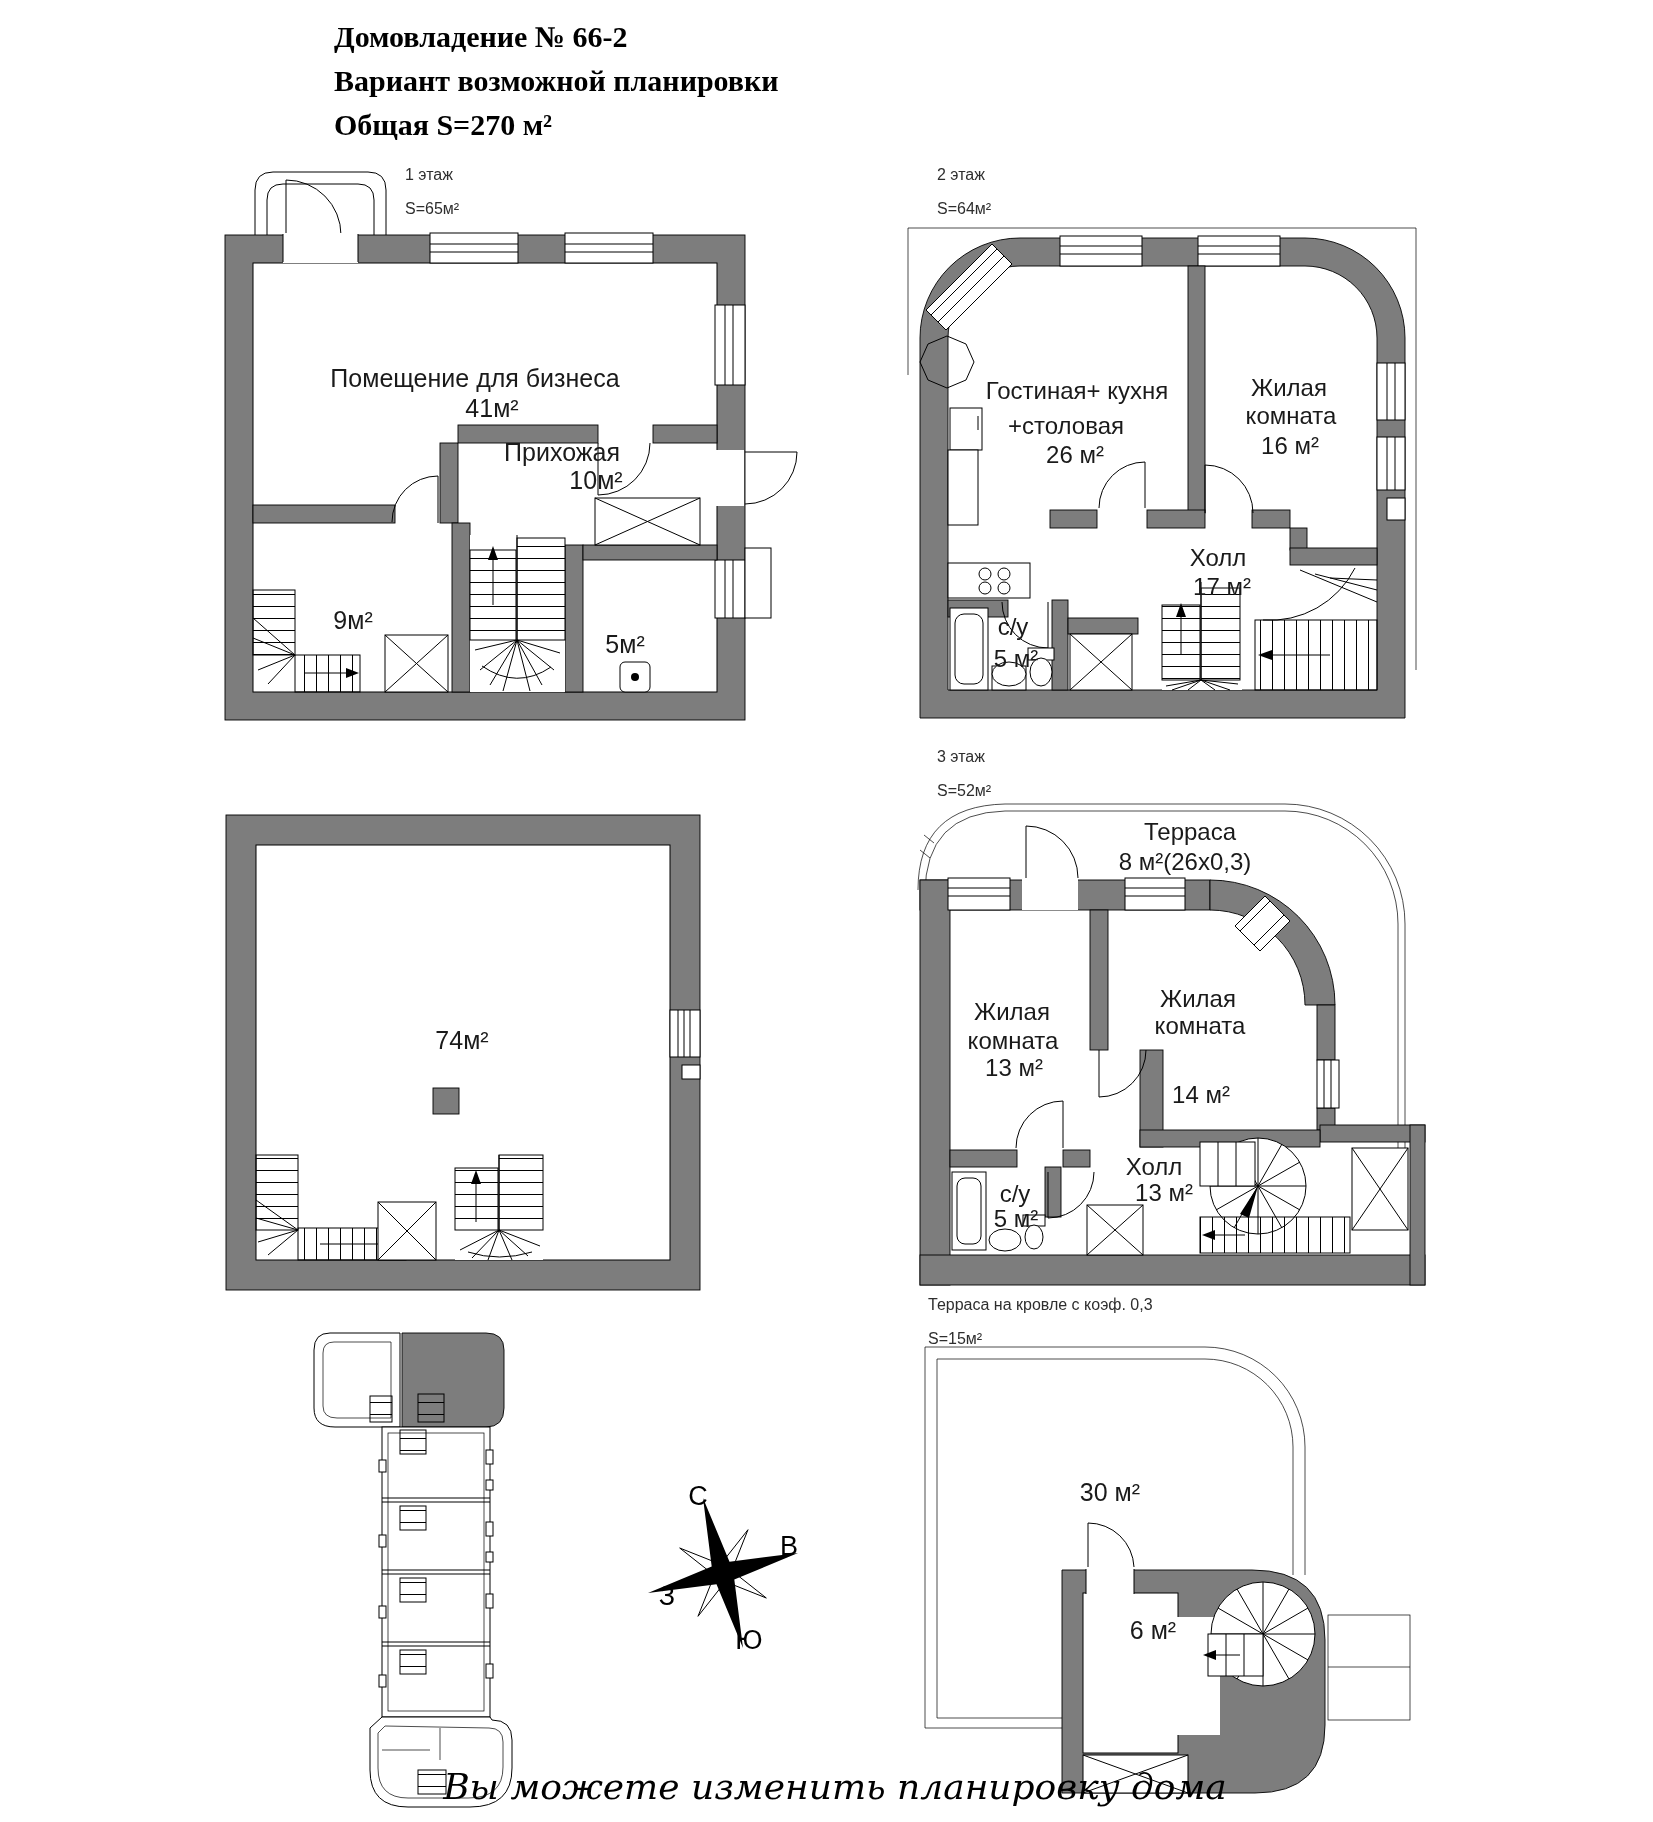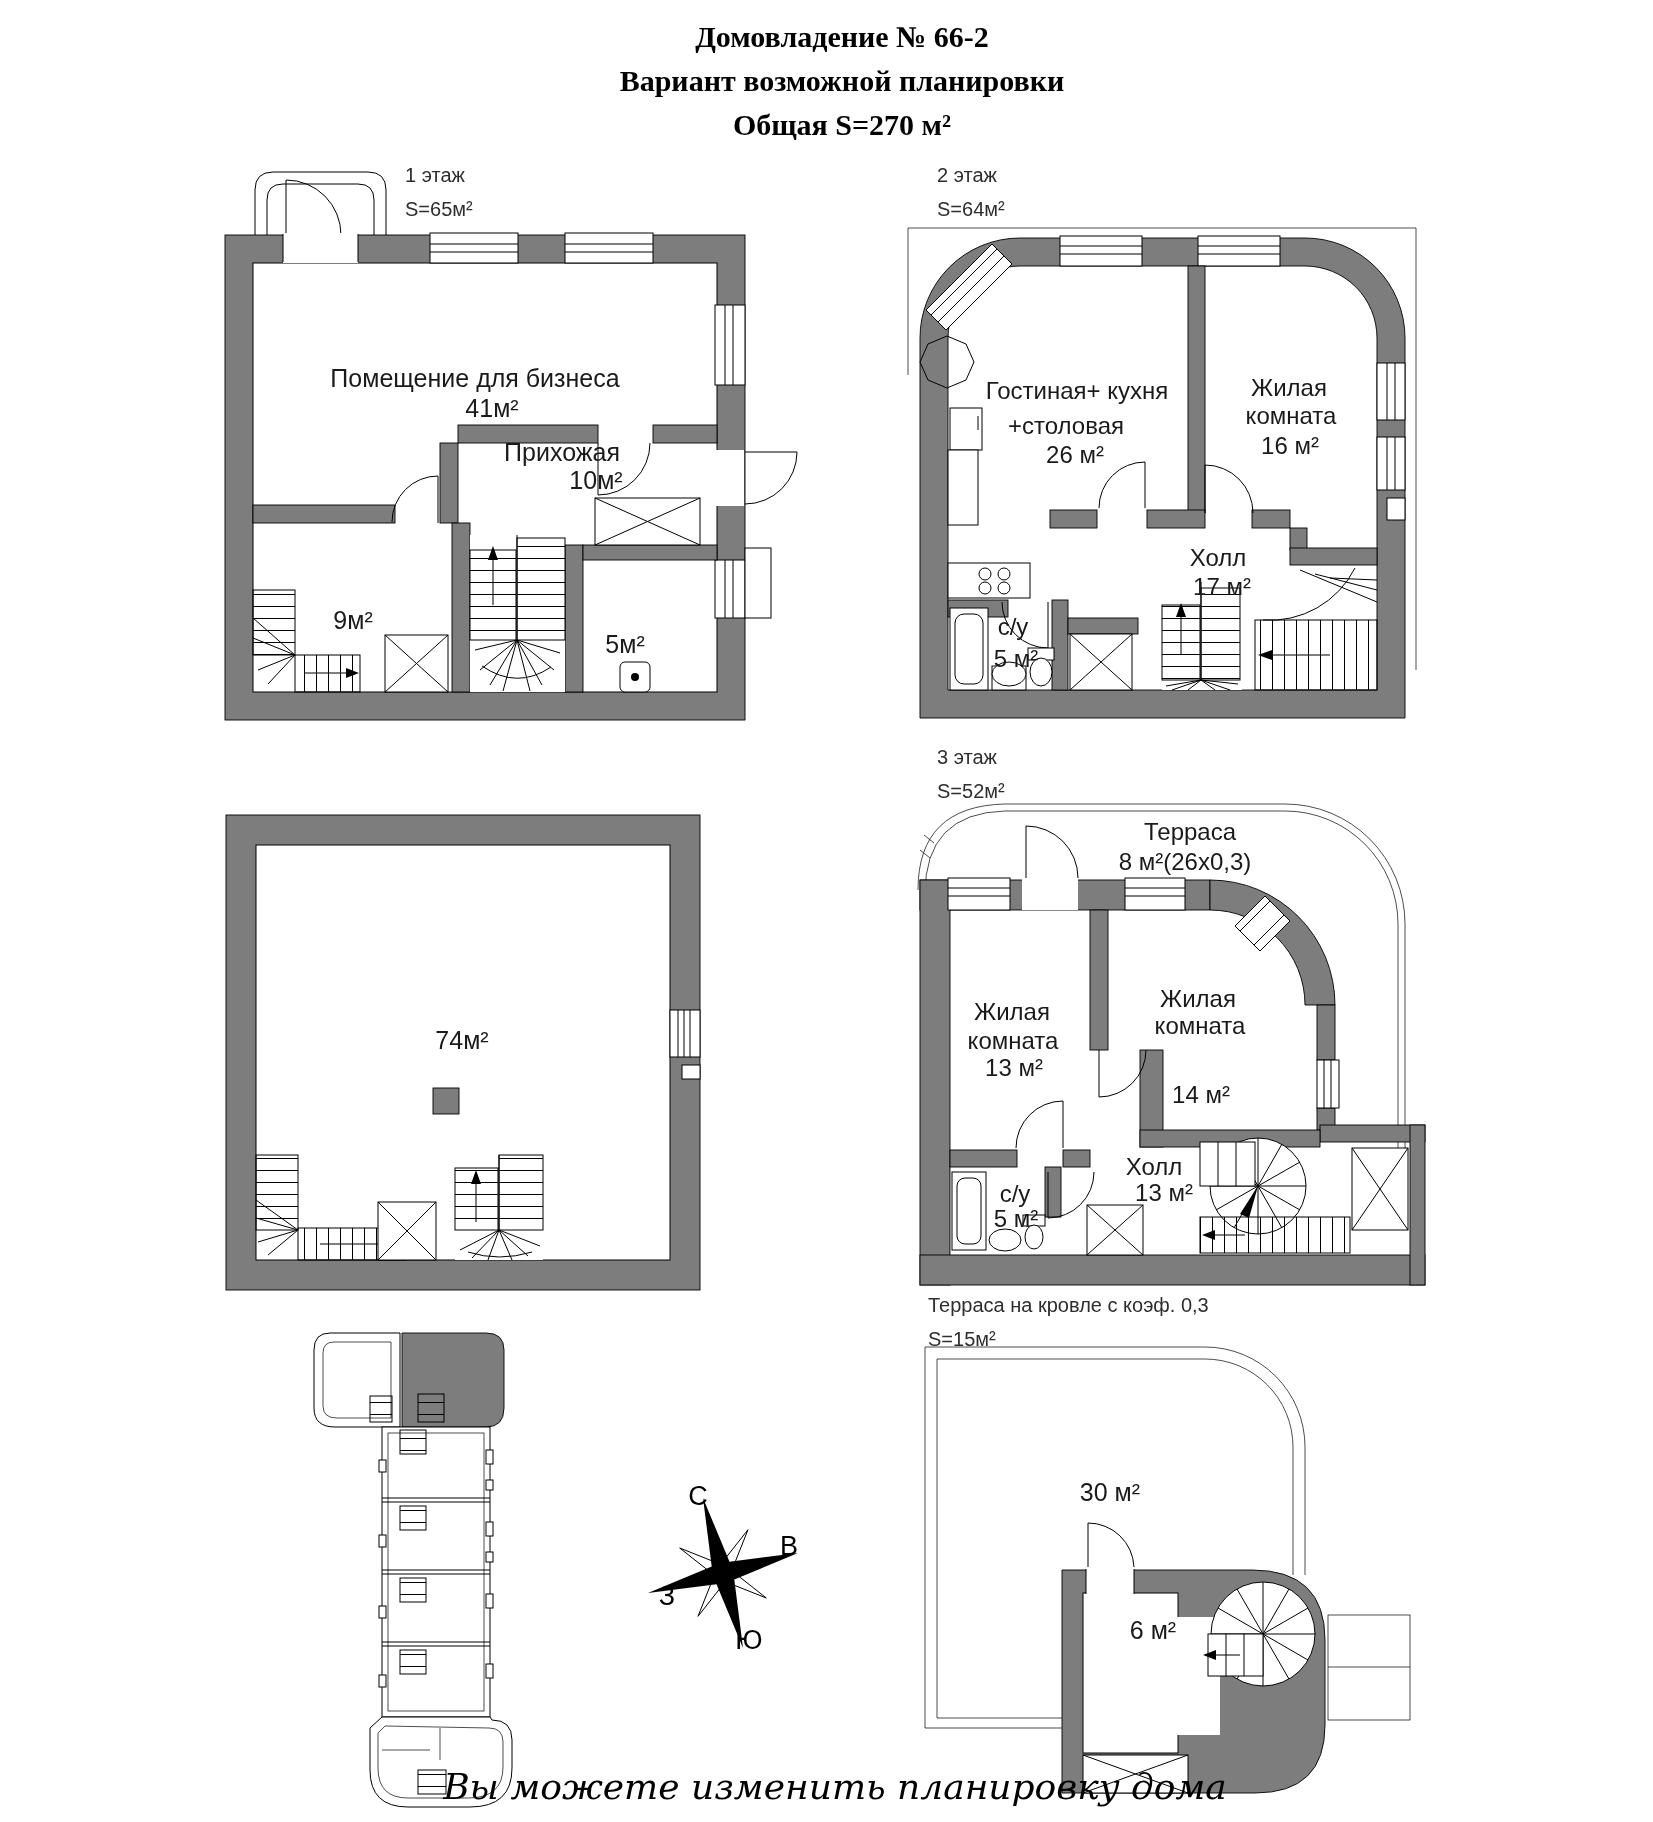--- a/index.html
+++ b/index.html
@@ -1,20 +1,20 @@
 <!DOCTYPE html>
 <html style="--wall: #7d7d7d; --line: #000000; --bg: #ffffff;"><head>
 <meta charset="utf-8">
 <style>
   html,body{margin:0;padding:0;background:#fff;}
   #page{position:relative;width:1653px;height:1822px;background:var(--bg,#fff);overflow:hidden;
         font-family:"Liberation Sans",sans-serif;color:#111;}
-  .hdr{position:absolute;left:342px;width:1000px;text-align:center;
+  .hdr{position:absolute;left:334px;width:1000px;
        font-family:"Liberation Serif",serif;font-weight:bold;font-size:30px;color:#000;}
-  .ptitle{position:absolute;font-size:20px;color:#2e2e2e;line-height:34px;white-space:nowrap;}
+  .ptitle{position:absolute;font-size:16px;color:#2e2e2e;line-height:34px;white-space:nowrap;}
   .t{position:absolute;font-size:24px;color:#1a1a1a;white-space:nowrap;transform:translate(-50%,-50%);}
   .t.big{font-size:25px;}
   .footer{position:absolute;left:420px;top:1766px;width:830px;text-align:center;
           font-family:"DejaVu Serif",serif;font-style:italic;font-size:36px;color:#000;}
   .cmp{position:absolute;font-size:27px;color:#000;transform:translate(-50%,-50%);}
   svg{position:absolute;overflow:visible;}
   .w{fill:var(--wall,#7d7d7d);stroke:#000;stroke-width:0.9;}
   .ln{fill:none;stroke:#000;stroke-width:1;}
   .tn{fill:none;stroke:#000;stroke-width:0.7;}
   .wh{fill:#fff;stroke:none;}

